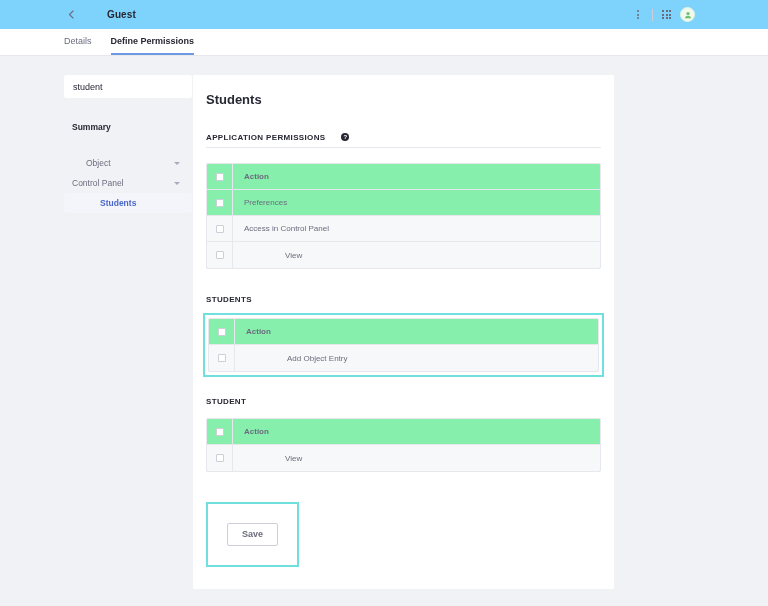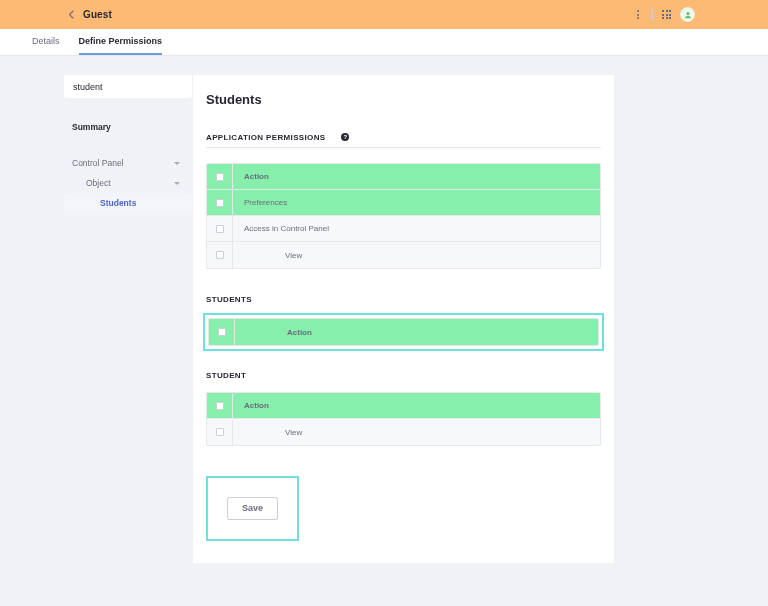--- a/index.html
+++ b/index.html
@@ -9,24 +9,24 @@
     height: 606px;
     background: #f1f2f5;
     font-family: "Liberation Sans", sans-serif;
     color: #272833;
     overflow: hidden;
   }
 
   
   .topbar {
     height: 29px;
-    background: #fdba74;
-    display: flex;
-    align-items: center;
-    padding: 0 13px 0 62px;
+    background: #7dd3fc;
+    display: flex;
+    align-items: center;
+    padding: 0 13px 0 86px;
     position: relative;
   }
   .back-chevron {
     position: absolute;
     left: 66px;
     top: 50%;
     transform: translateY(-50%);
     width: 10px;
     height: 10px;
     display: flex;
@@ -85,21 +85,21 @@
   }
   .avatar svg { display:block; }
 
   
   .tabsbar {
     height: 27px;
     background: #ffffff;
     border-bottom: 1px solid #e7e7ed;
     display: flex;
     align-items: flex-end;
-    padding-left: 32px;
+    padding-left: 64px;
   }
   .tab {
     font-size: 9px;
     padding: 0 0 7px 0;
     margin-right: 19px;
     color: #6b6c7e;
     cursor: pointer;
     border-bottom: 2px solid transparent;
     line-height: 1;
   }
@@ -332,27 +332,27 @@
   <div class="sidebar">
     <input class="search-input" type="text" value="student" style="">
 
     <div class="nav">
       <div class="nav-item level-0 bold">
         <span>Summary</span>
       </div>
 
       <div class="nav-gap"></div>
 
+      <div class="nav-item level-1">
+        <span>Object</span>
+        <span class="nav-caret"></span>
+      </div>
+
       <div class="nav-item level-0">
         <span>Control Panel</span>
-        <span class="nav-caret"></span>
-      </div>
-
-      <div class="nav-item level-1">
-        <span>Object</span>
         <span class="nav-caret"></span>
       </div>
 
       <div class="nav-item level-2 selected">
         <span>Students</span>
       </div>
     </div>
   </div>
 
   <div class="panel">
@@ -400,20 +400,26 @@
     <div class="group-label">STUDENTS</div>
 
     <div class="perm-wrap highlight">
       <div class="perm-table">
         <div class="perm-row head">
           <span class="cb-cell">
             <span class="checkbox"></span>
           </span>
           <span class="perm-label">Action</span>
         </div>
+        <div class="perm-row alt">
+          <span class="cb-cell">
+            <span class="checkbox"></span>
+          </span>
+          <span class="perm-label">Add Object Entry</span>
+        </div>
       </div>
     </div>
 
     
     <div class="group-label">STUDENT</div>
 
     <div class="perm-wrap">
       <div class="perm-table">
         <div class="perm-row head">
           <span class="cb-cell">

